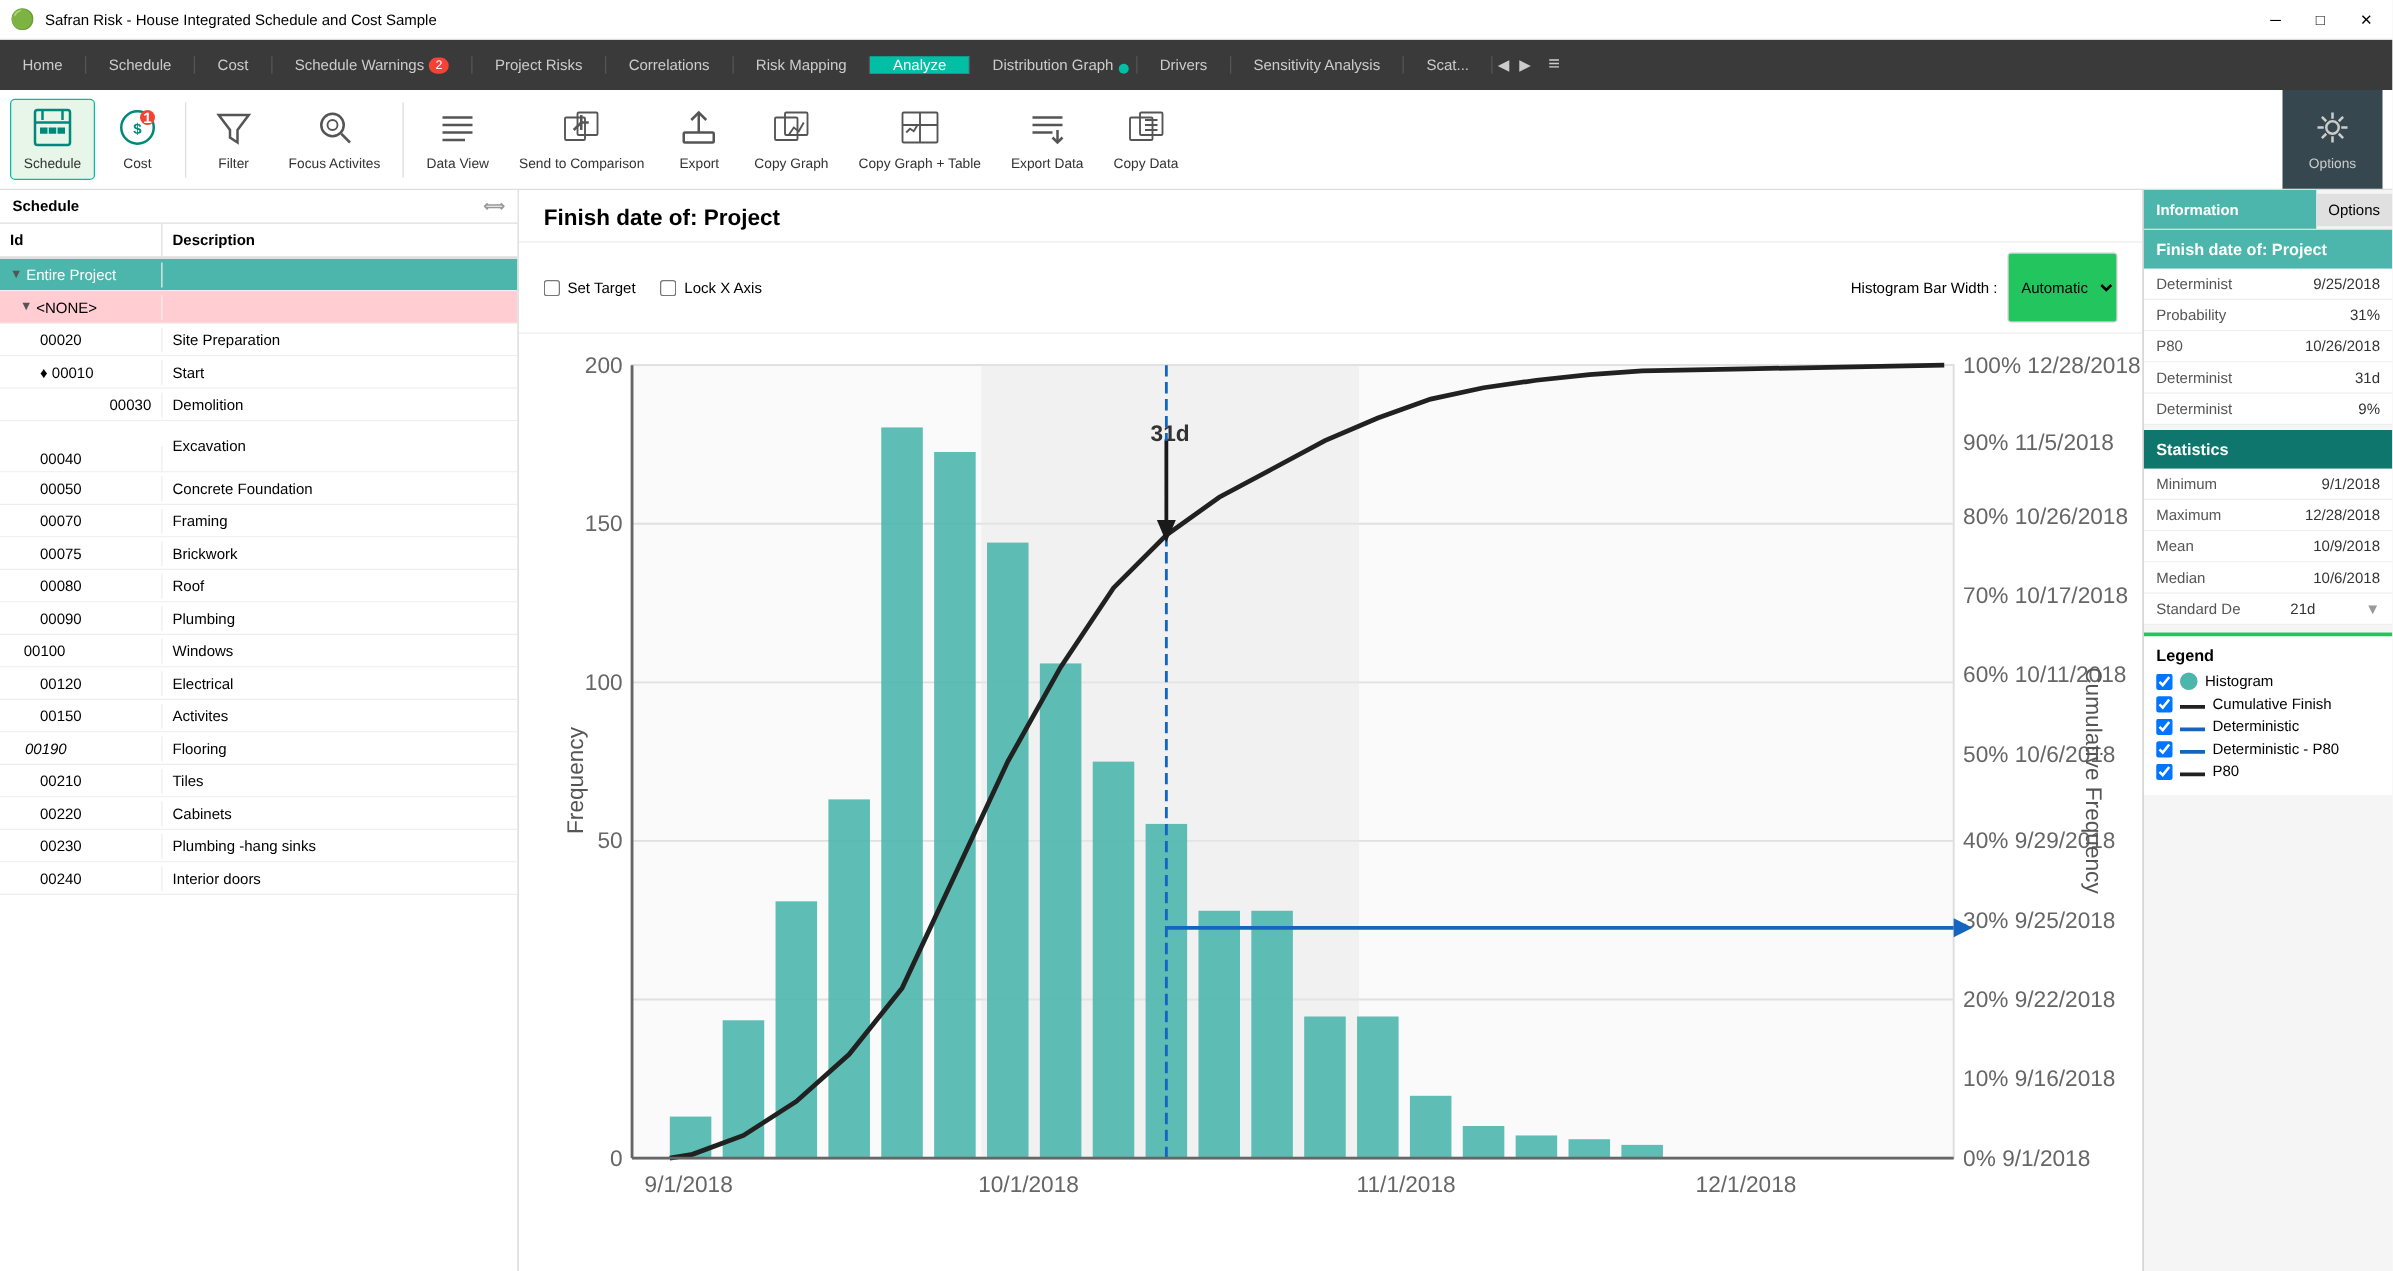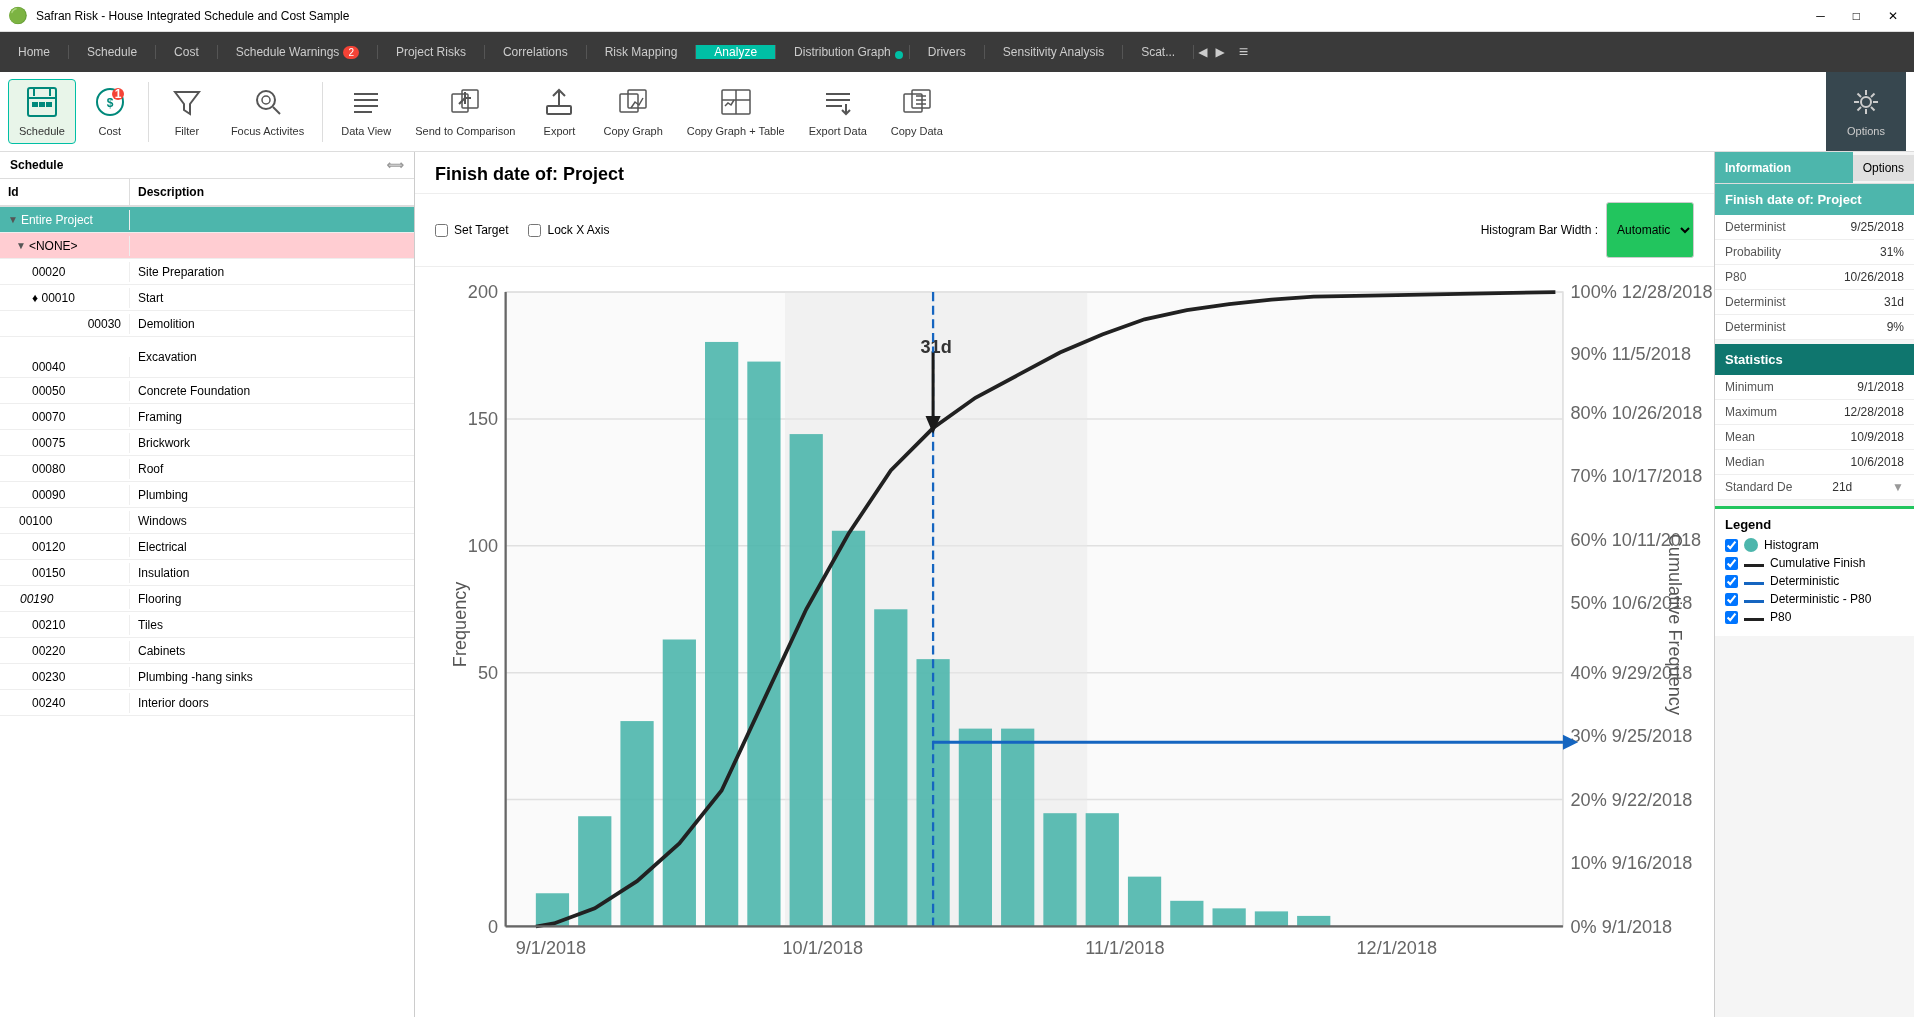--- a/index.html
+++ b/index.html
@@ -512,21 +512,21 @@
         <div class="schedule-row white">
           <div class="row-id indent-2" style="padding-left:32px;">
               <span>00120</span>
             </div>
           <div class="row-desc">Electrical</div>
         </div>
         <div class="schedule-row white">
           <div class="row-id indent-2" style="padding-left:32px;">
               <span>00150</span>
             </div>
-          <div class="row-desc">Insulation</div>
+          <div class="row-desc">Activites</div>
         </div>
         <div class="schedule-row white">
           <div class="row-id indent-2" style="padding-left:20px;font-style:italic;">
               <span>00190</span>
             </div>
           <div class="row-desc">Flooring</div>
         </div>
         <div class="schedule-row white">
           <div class="row-id indent-2" style="padding-left:32px;">
               <span>00210</span>

